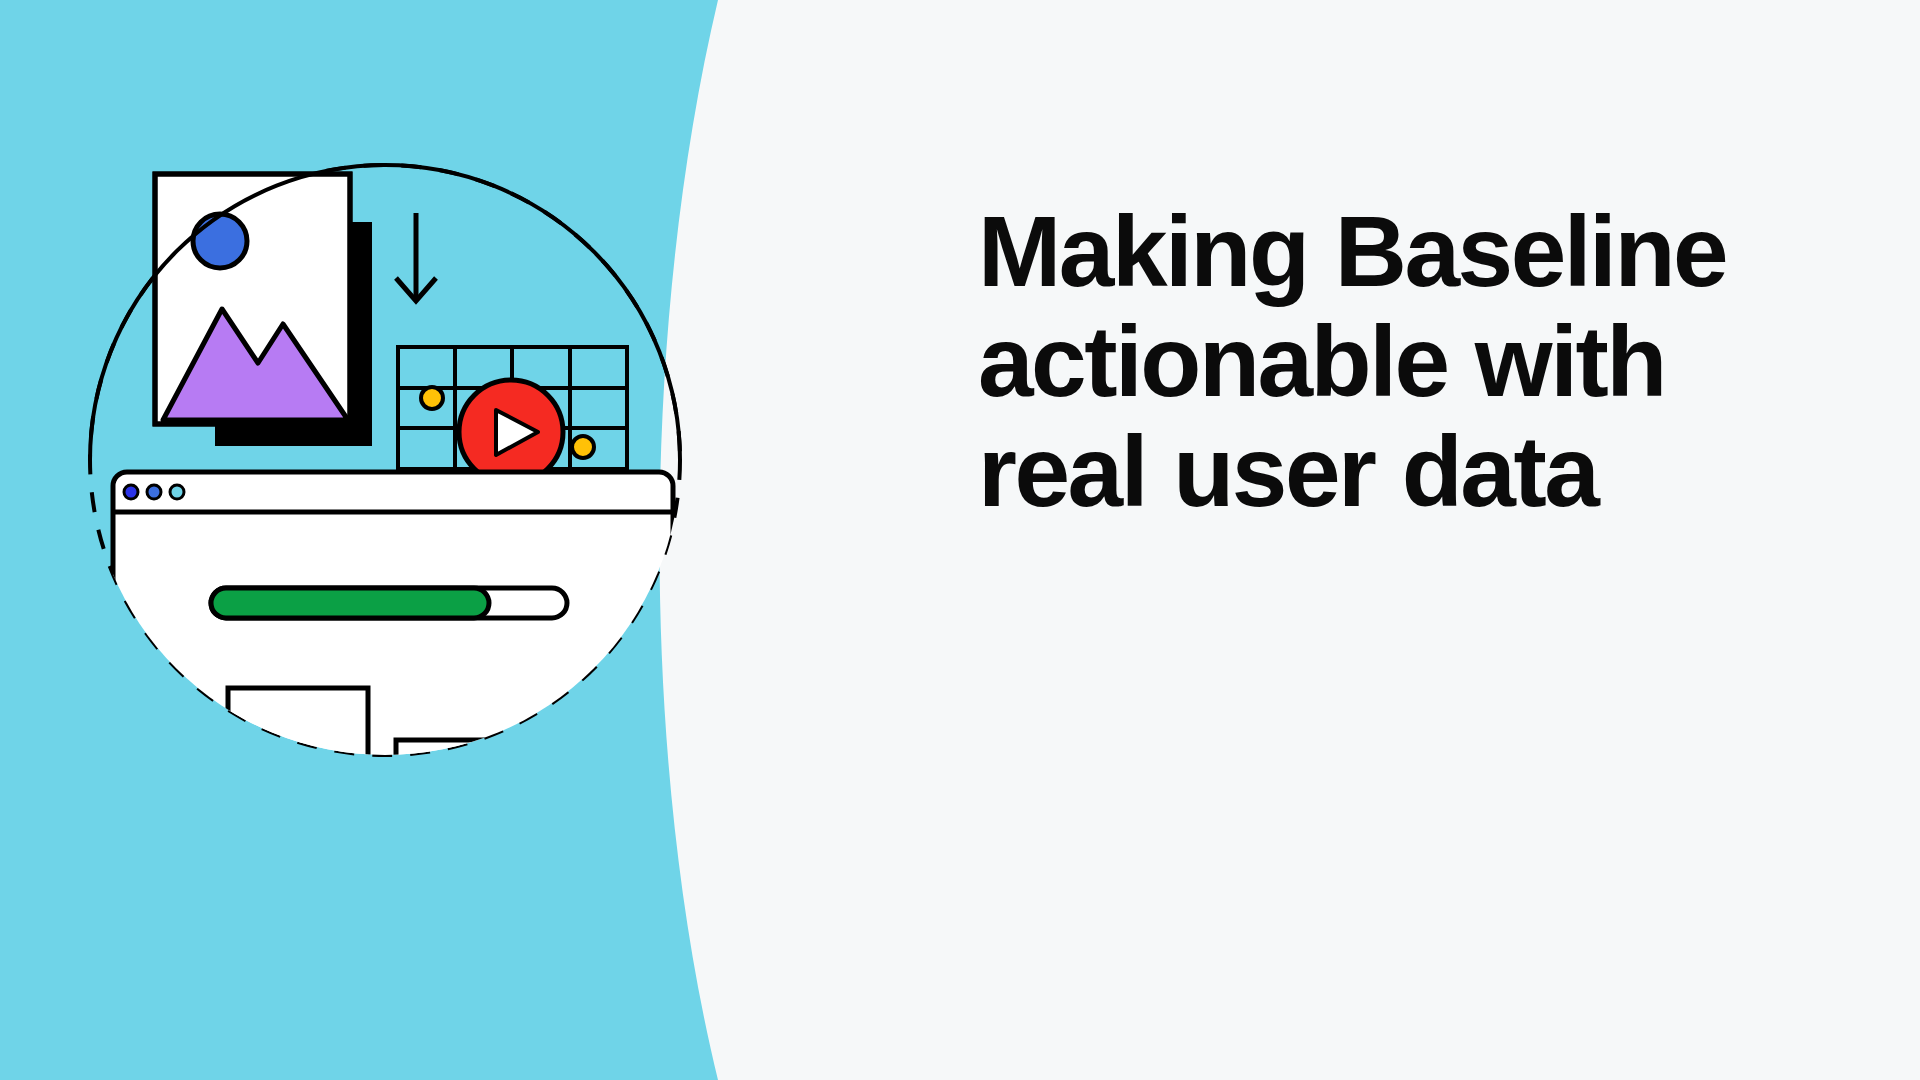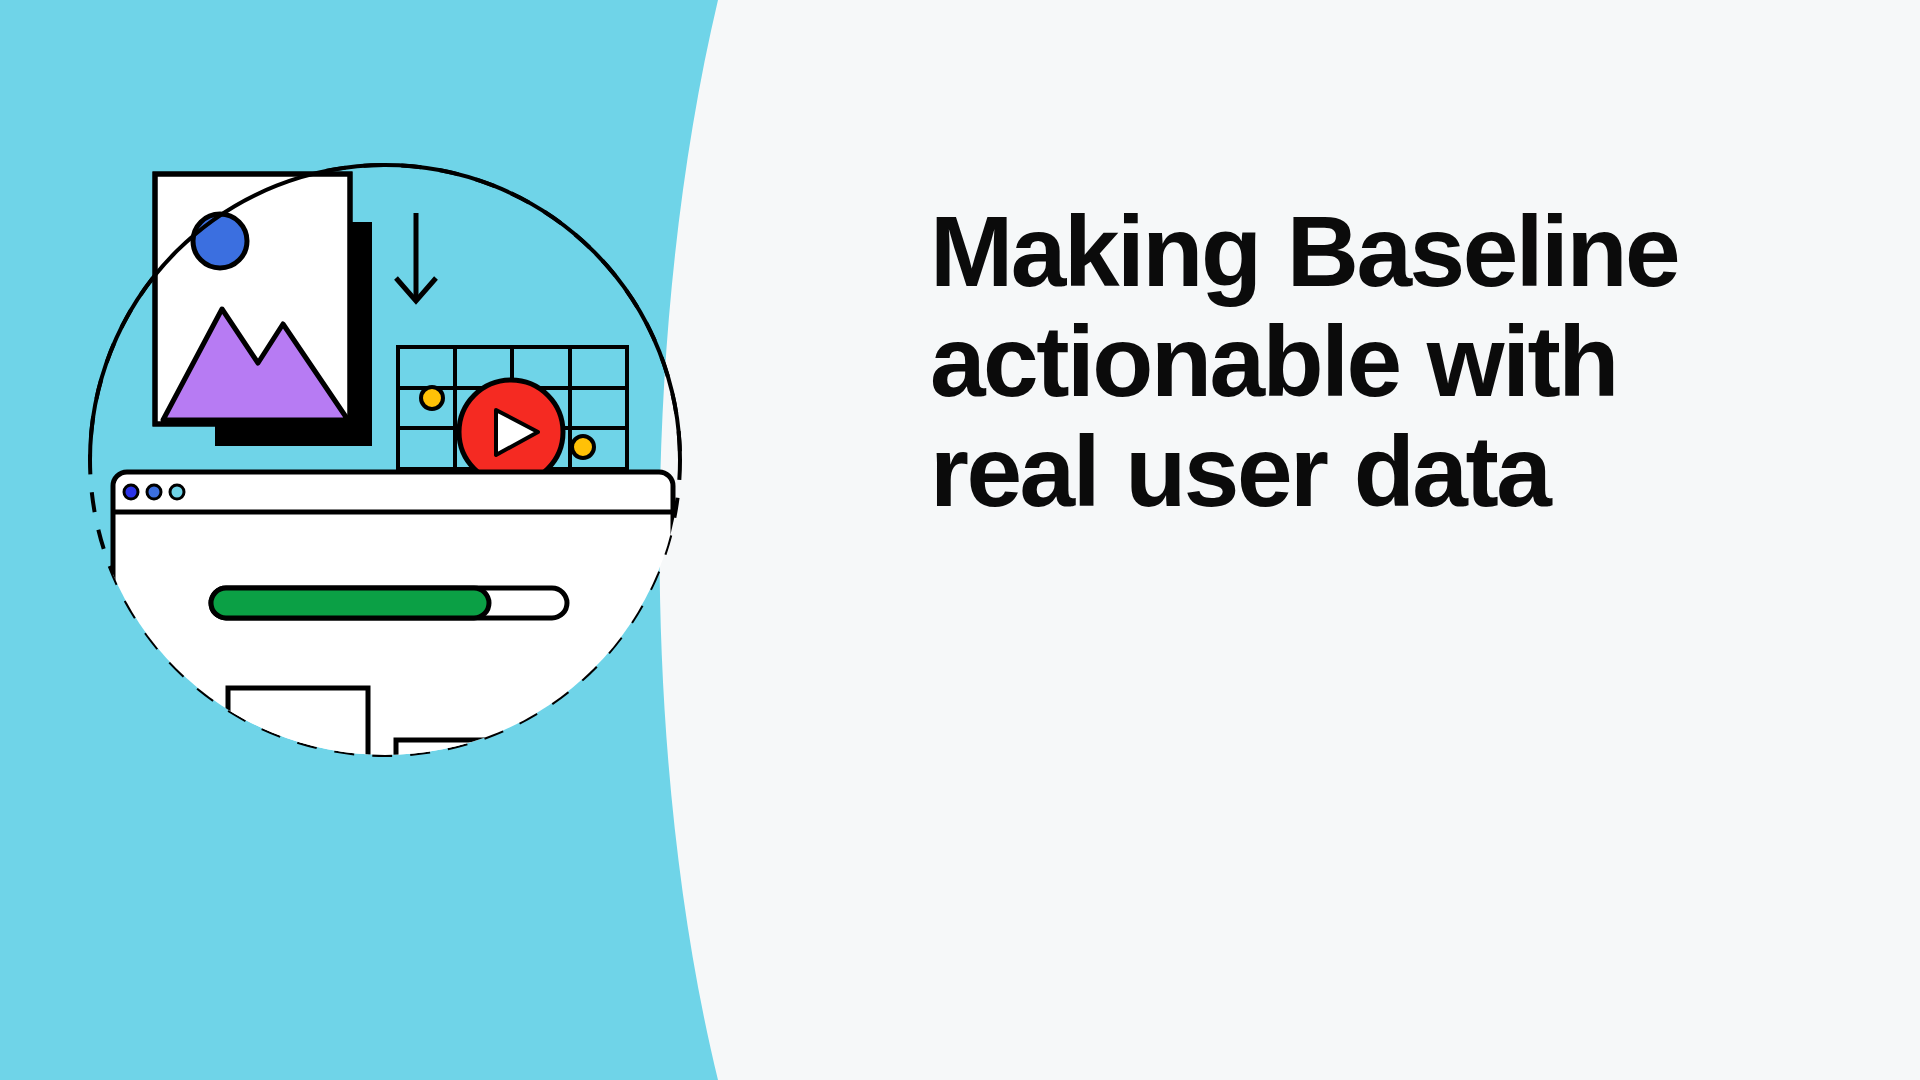--- a/index.html
+++ b/index.html
@@ -27,21 +27,21 @@
   
   #illustration {
     position: absolute;
     left: 0; top: 0;
     width: 900px;
     height: 1080px;
   }
   
   #heading-block {
     position: absolute;
-    left: 930px;
+    left: 978px;
     top: 196px;
     width: 840px;
   }
   #page-title {
     margin: 0;
     font-family: "Liberation Sans", sans-serif;
     font-size: 100px;
     line-height: 1.10;
     font-weight: 700;
     letter-spacing: -2.5px;

